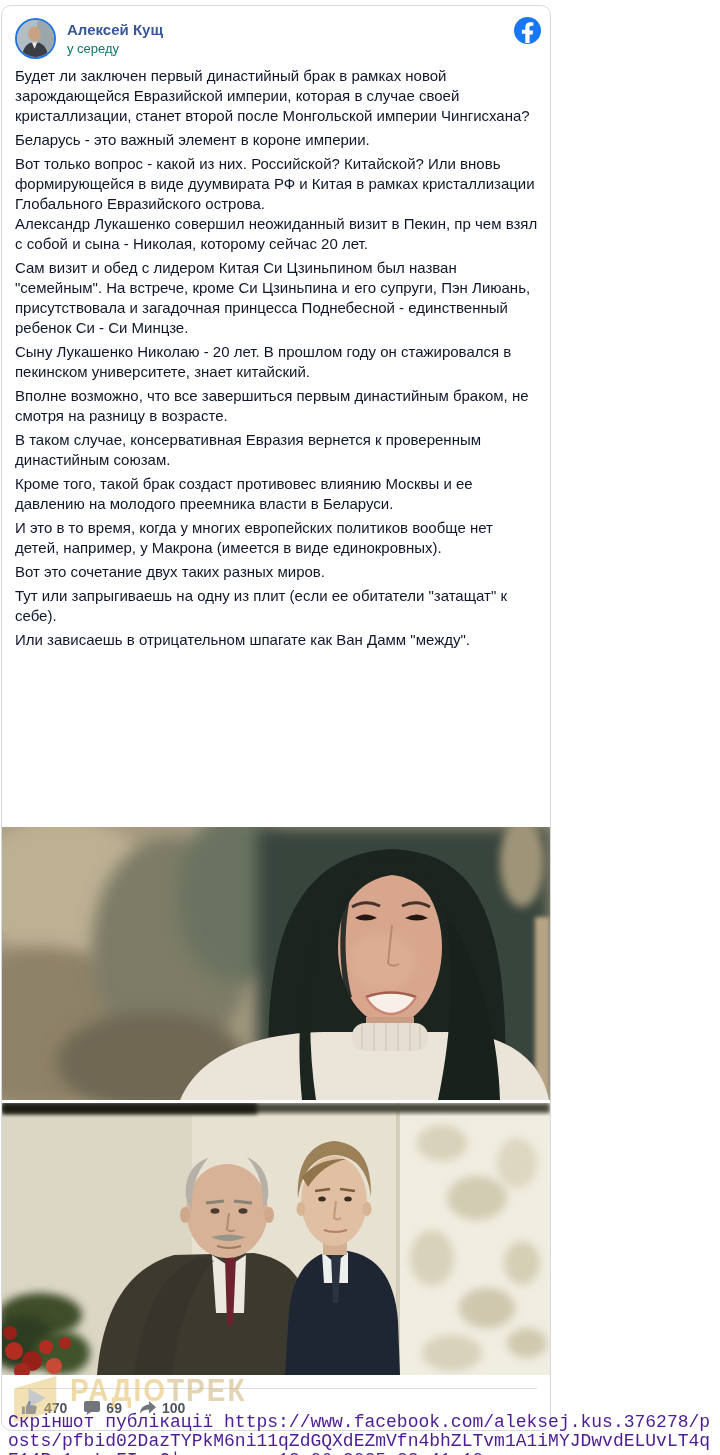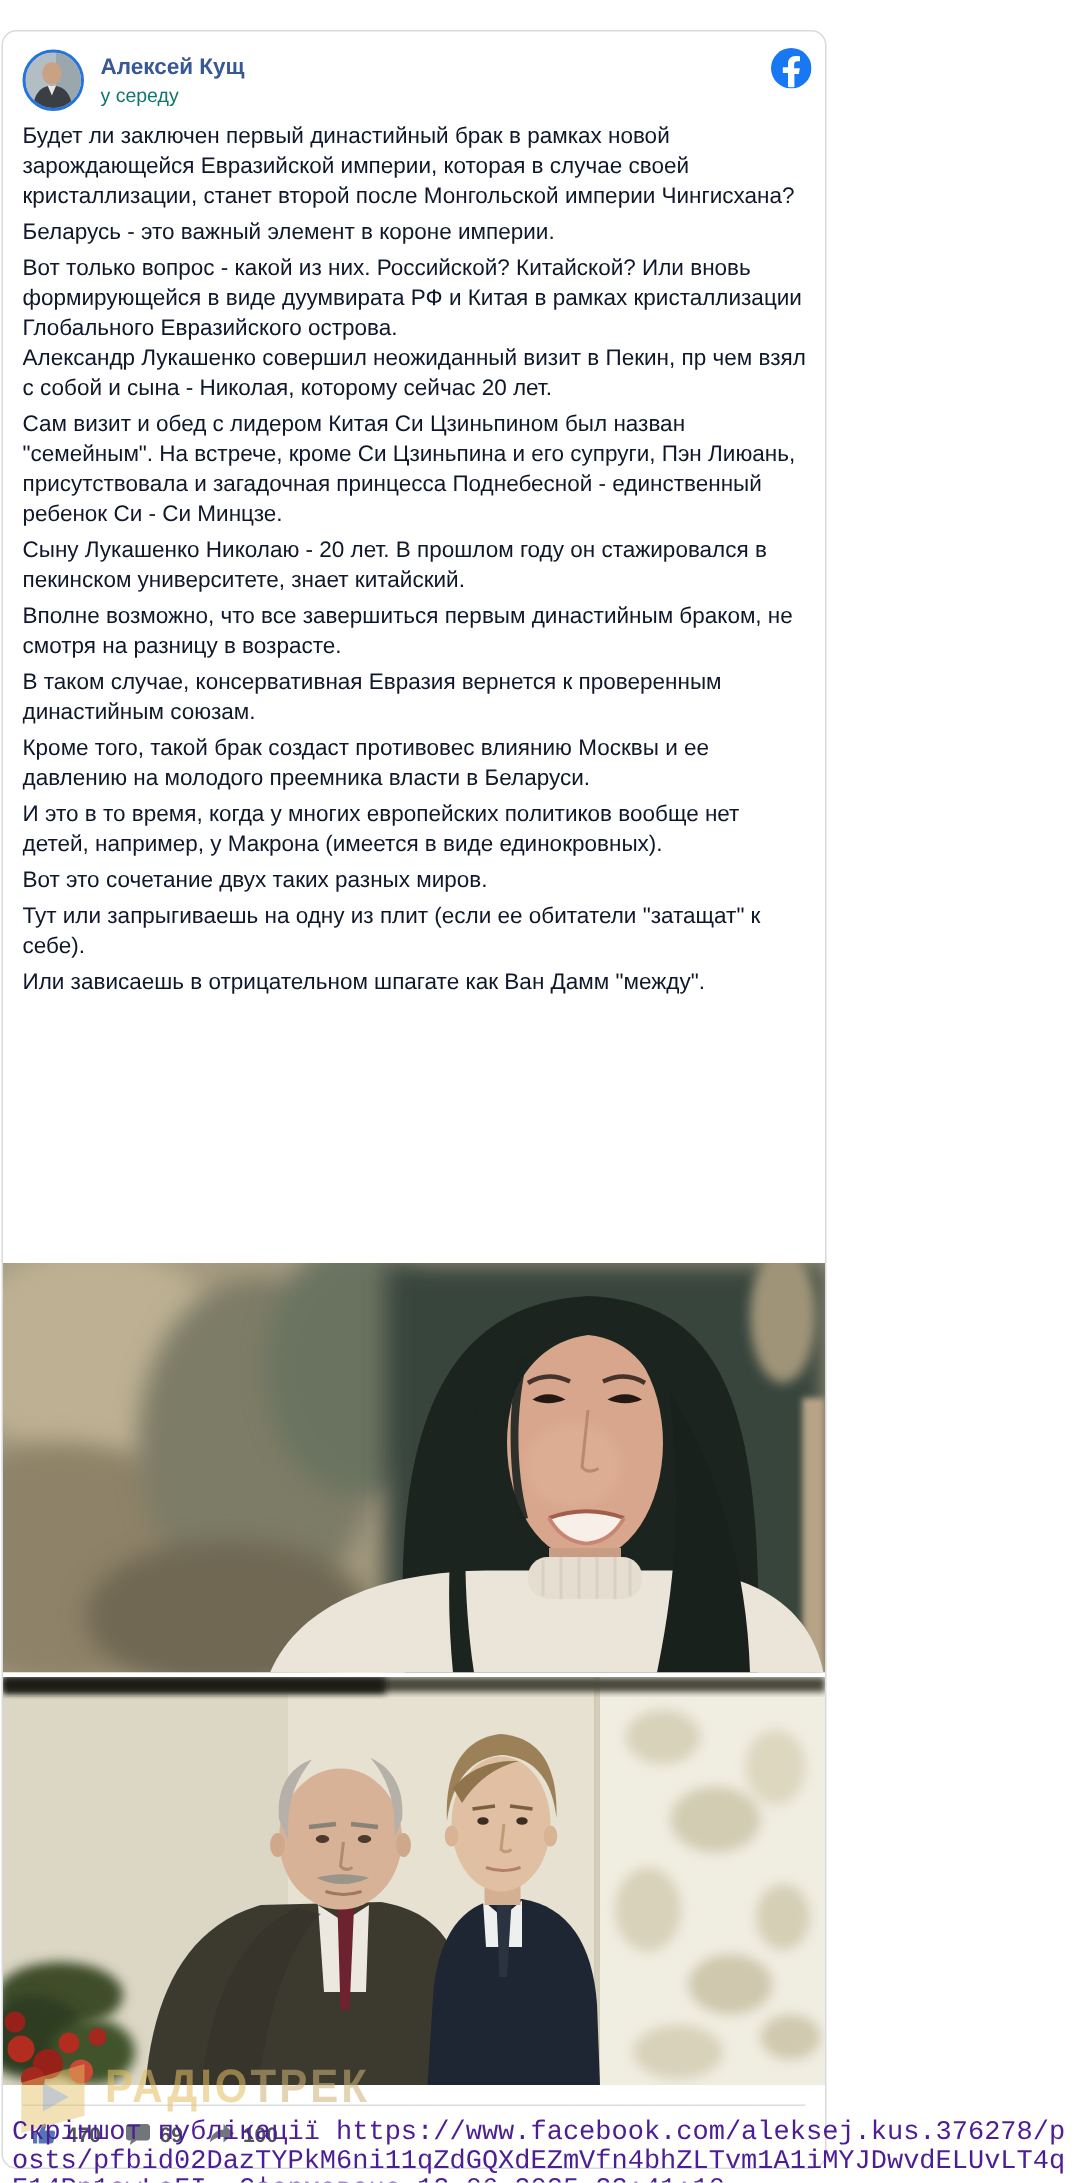--- a/index.html
+++ b/index.html
@@ -1,21 +1,21 @@
 <!DOCTYPE html>
 <html><head>
 <meta charset="utf-8">
 <style>
   html,body{margin:0;padding:0;}
   body{
     width:720px;height:1455px;position:relative;background:#ffffff;
     font-family:"Liberation Sans", sans-serif;overflow:hidden;
   }
   .card{
-    position:absolute;left:1px;top:20px;width:548px;height:1424px;
+    position:absolute;left:1px;top:5px;width:548px;height:1424px;
     background:#fff;border:1px solid #d8dade;border-radius:10px;z-index:1;
   }
   
   .header{position:absolute;top:7px;left:13px;right:9px;height:48px;}
   .avatar{
     position:absolute;left:0;top:5px;width:41px;height:41px;border-radius:50%;
     border:2px solid #2374e1;box-sizing:border-box;overflow:hidden;background:#aeb9c0;cursor:pointer;
   }
   .avatar svg{display:block;width:100%;height:100%;}
   .author{position:absolute;left:52px;top:8px;font-size:15px;font-weight:bold;color:#385898;cursor:pointer;}

